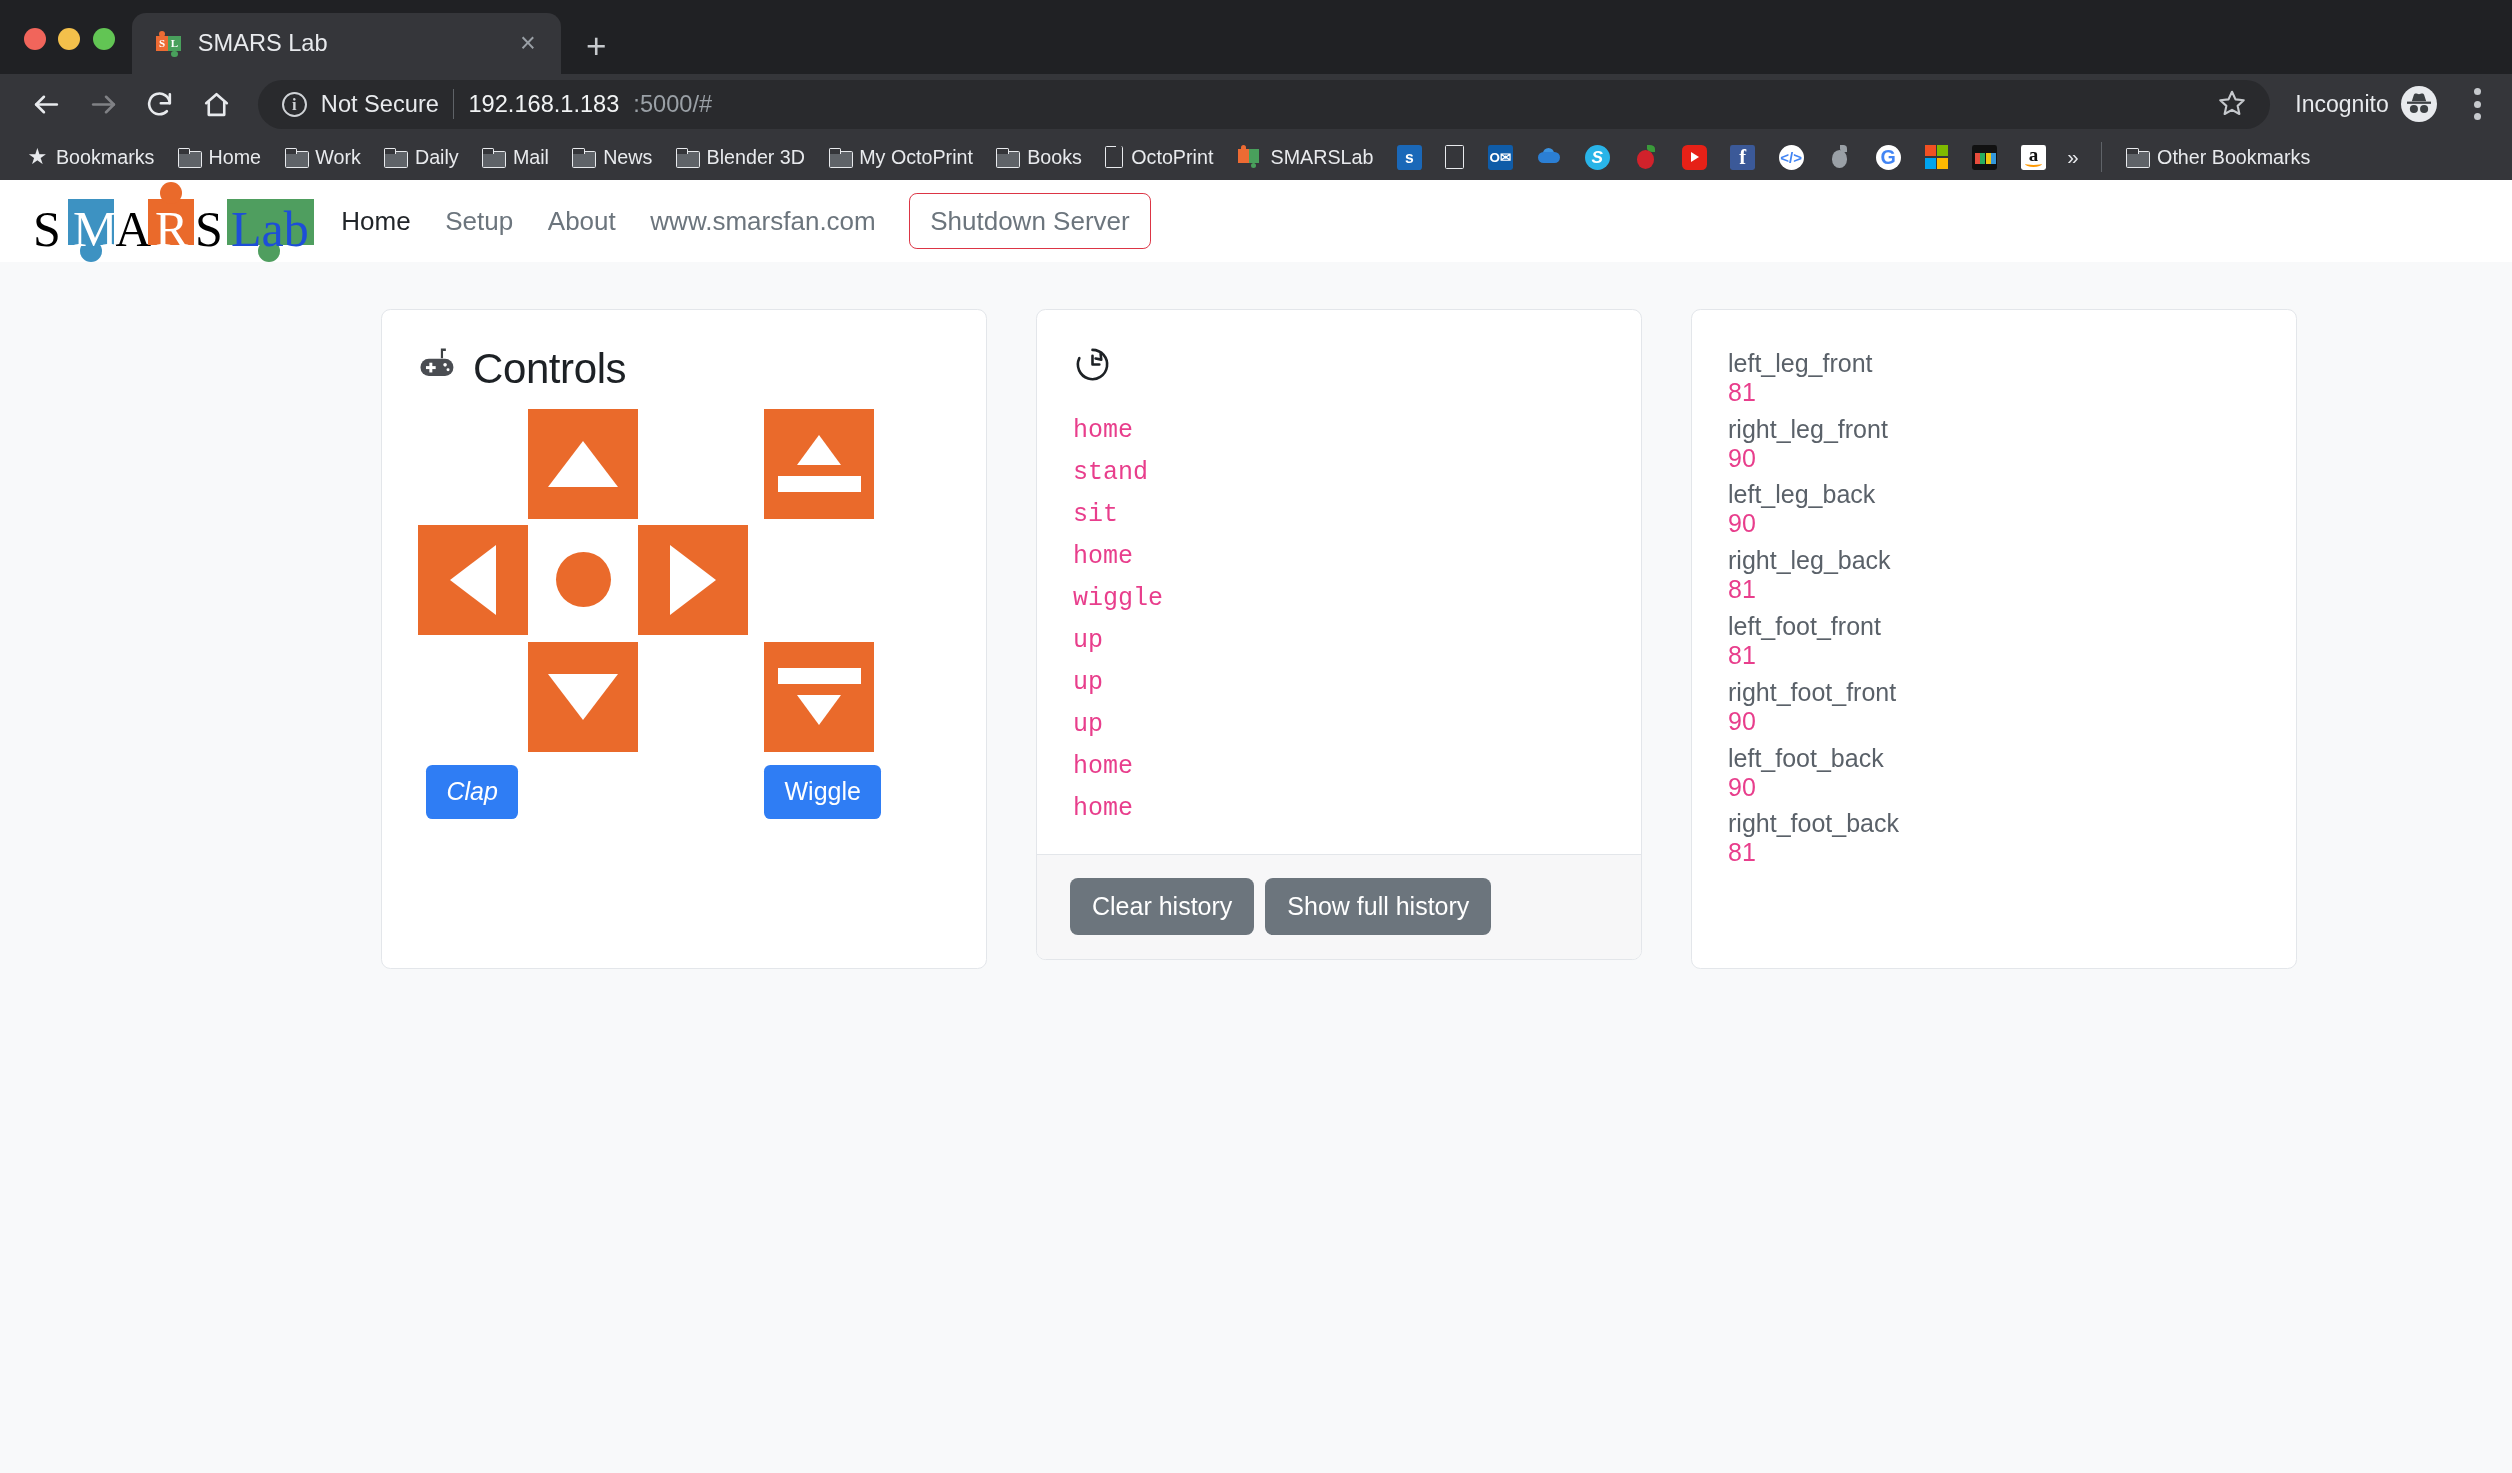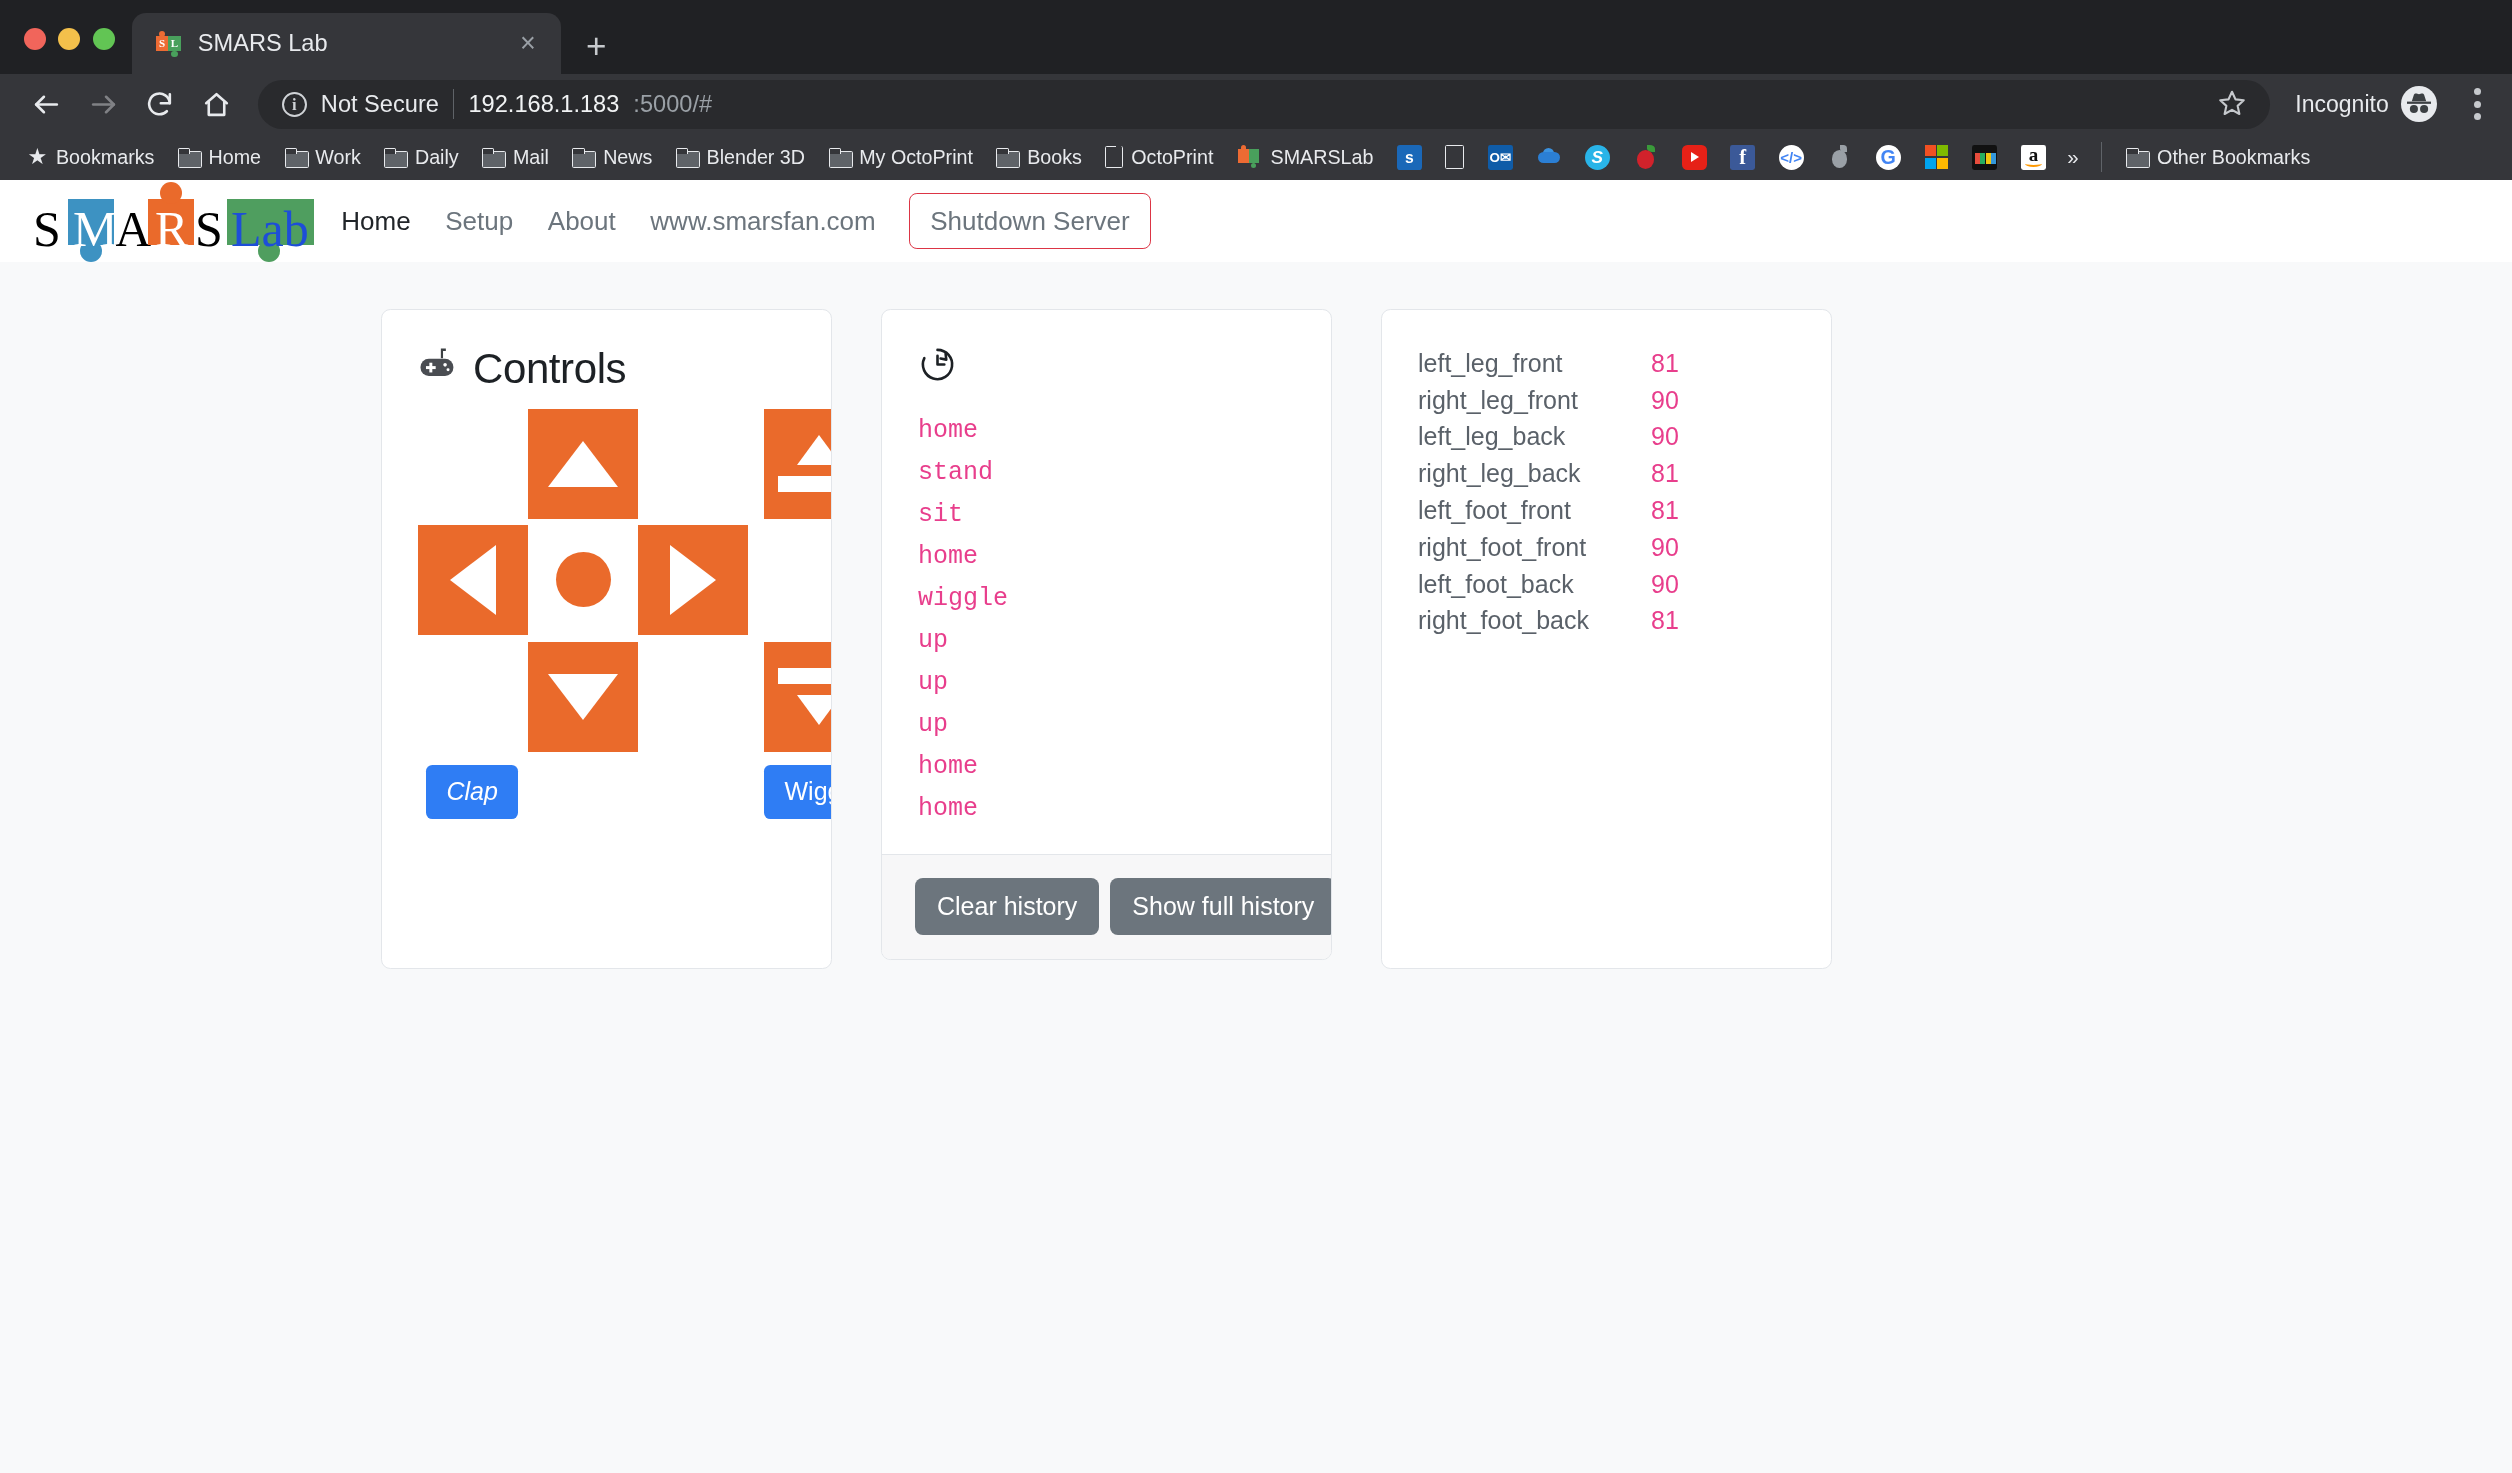--- a/index.html
+++ b/index.html
@@ -140,21 +140,21 @@
   .navlinks { display: flex; align-items: center; gap: 0; margin-left: 11px; }
   .navlink { font-size: 26px; padding: 0 17.3px; color: #6c757d; white-space: nowrap; }
   .navlink.active { color: #212529; font-weight: 500; }
   .shutdown-btn {
     margin-left: 15.7px; border: 1.9px solid #dc3545; border-radius: 7.9px;
     color: #6c757d; font-size: 26px; padding: 11.8px 20.5px; background: transparent; white-space: nowrap;
   }
 
   .cards { display: flex; gap: 49px; padding: 47px 0 0 381px; align-items: flex-start; }
   .card {
-    width: 451px; background: #fff; border: 1.6px solid #e3e6ea; border-radius: 9.4px;
+    width: 606px; background: #fff; border: 1.6px solid #e3e6ea; border-radius: 9.4px;
     overflow: hidden;
   }
   .card-body { padding: 35px 36px 36px 36px; }
   .card-title {
     display: flex; align-items: center; gap: 14px; font-size: 42px;
     color: #1d2125; font-weight: 400; letter-spacing: -0.4px; margin-bottom: 15.7px;
     white-space: nowrap;
   }
   .card-title .glyph { flex: 0 0 auto; display: block; }
 
@@ -190,21 +190,21 @@
     background: #f7f7f8; border-top: 1.6px solid #e3e6ea; padding: 23.6px 33px;
     display: flex; gap: 11px;
   }
   .gray-btn {
     background: #6c757d; color: #fff; border: none; border-radius: 7.9px;
     font-size: 25px; padding: 14px 22px; font-family: "Liberation Sans", sans-serif; white-space: nowrap;
   }
 
   
   .tel-card .card-body { height: 658px; }
-  .tel-row { display: flex; align-items: baseline; padding: 3.9px 0; }
+  .tel-row { display: flex; align-items: baseline; padding: 3.9px 0; flex-direction: column; }
   .tel-name { font-size: 25px; color: #5a6169; width: 233px; flex: 0 0 auto; white-space: nowrap; }
   .tel-val { font-size: 25px; color: #e83e8c; font-weight: 400; }
 </style>
 </head>
 <body>
 
 <div class="browser">
 
   <div class="tabstrip">
     <div class="traffic">

